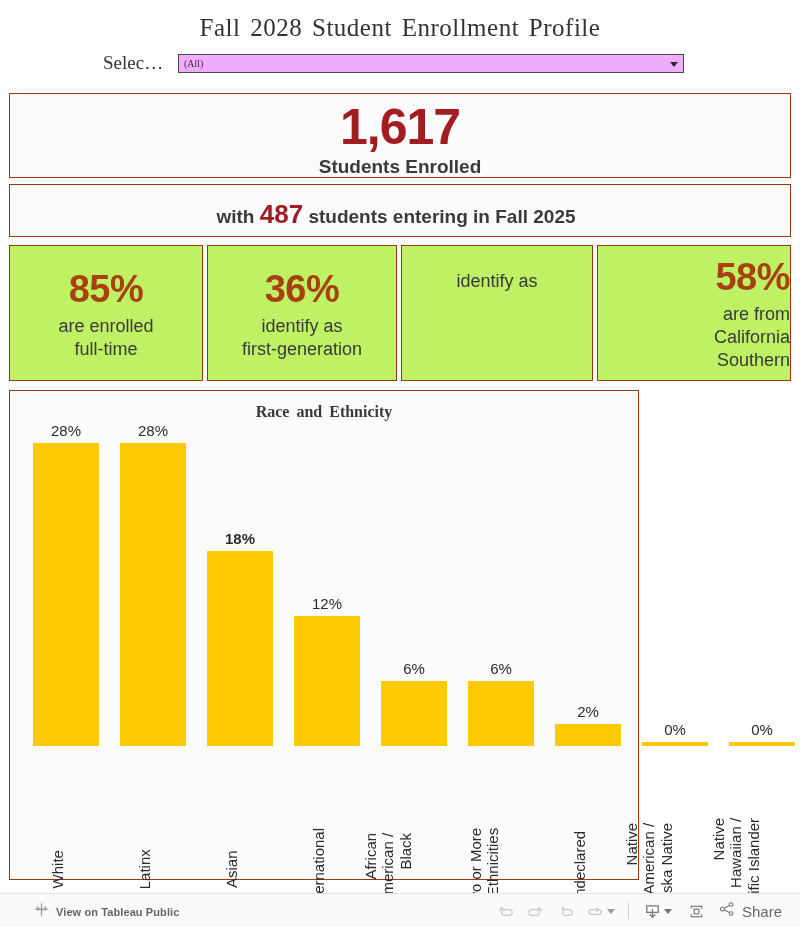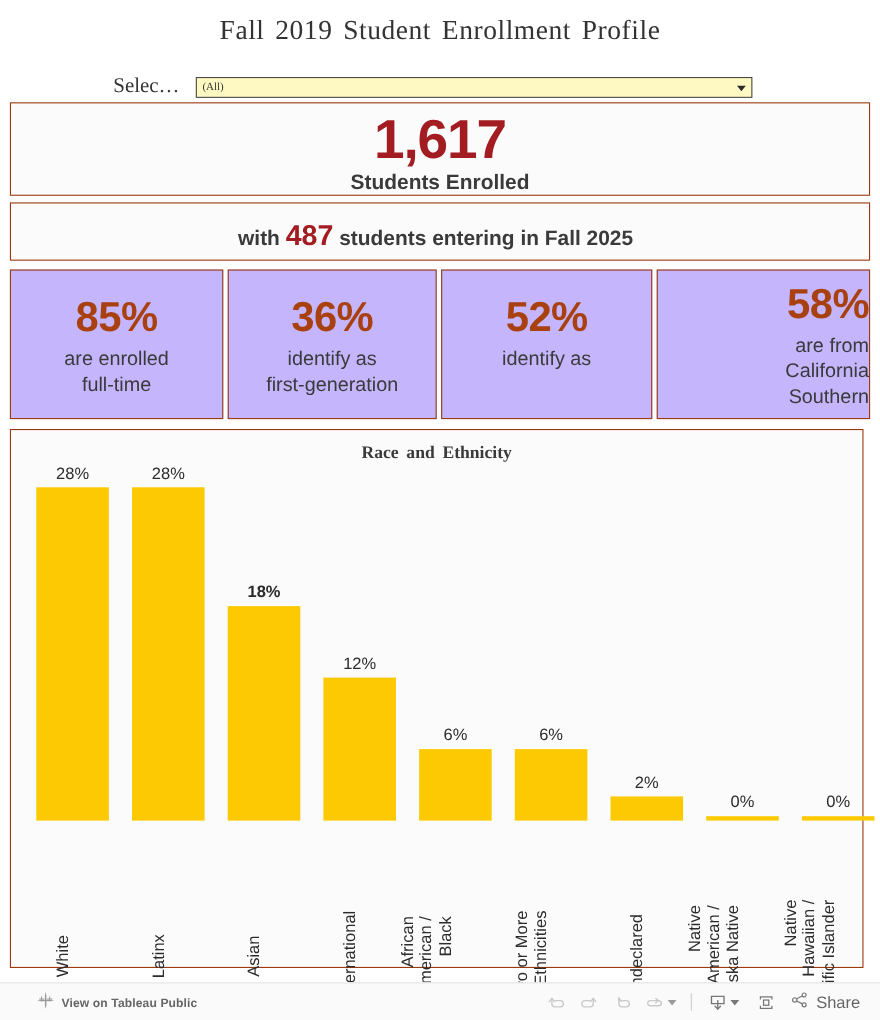--- a/index.html
+++ b/index.html
@@ -25,40 +25,40 @@
     font-size: 25px;
     font-weight: 400;
     color: #333333;
     letter-spacing: 0.5px;
     word-spacing: 3px;
   }
 
   
   #filter-row {
     position: absolute;
-    left: 0; top: 68px;
+    left: 0; top: 52px;
     width: 688px;
     height: 24px;
     text-decoration: underline;
   }
   #filter-label {
     position: absolute;
     left: 103px; top: 0px;
     font-family: "Liberation Serif", serif;
     font-size: 19px;
     color: #333333;
     white-space: nowrap;
   }
   #filter-select {
     position: absolute;
     left: 178px; top: 2px;
     width: 506px;
     height: 19px;
     border: 1px solid #4a4a4a;
-    background: #fef9c3;
+    background: #f0abfc;
     box-sizing: border-box;
   }
   #filter-select-value {
     position: absolute;
     left: 5px; top: 3px;
     font-family: "Liberation Serif", serif;
     font-size: 10px;
     color: #333333;
   }
   #filter-select-caret {
@@ -121,21 +121,21 @@
     color: #a21c22;
     vertical-align: baseline;
   }
 
   
   .kpi-box {
     position: absolute;
     top: 245px;
     height: 136px;
     border: 1px solid #9c3a0d;
-    background: #c4b5fd;
+    background: #bef264;
     box-sizing: border-box;
     text-align: center;
   }
   #kpi-0 { left: 9px;   width: 194px; }
   #kpi-1 { left: 207px; width: 190px; }
   #kpi-2 { left: 401px; width: 192px; }
   #kpi-3 { left: 597px; width: 194px; }
 
   .kpi-value {
     font-size: 38px;
@@ -151,21 +151,21 @@
   }
   .kpi-inner {
     position: absolute;
     left: 0; right: 0;
   }
   #kpi-0 .kpi-inner, #kpi-1 .kpi-inner, #kpi-2 .kpi-inner { top: 24px; }
   #kpi-3 .kpi-inner { top: 12px; text-align: right; }
   .kpi-value-wrap { margin-bottom: 7px; }
 
   
-  #chart-panel { left: 9px; top: 390px; width: 776px; height: 490px; }
+  #chart-panel { left: 9px; top: 390px; width: 630px; height: 490px; }
   #chart-title {
     position: absolute;
     left: 0; top: 12px;
     width: 100%;
     text-align: center;
     font-family: "Liberation Serif", serif;
     font-size: 16px;
     font-weight: bold;
     color: #3a3a3a;
     word-spacing: 3px;
@@ -275,21 +275,21 @@
     margin-left: 6px;
   }
   #share-label {
     font-size: 15px;
     color: #666666;
   }
 </style>
 </head>
 <body>
 
-<div id="dashboard-title">Fall 2019 Student Enrollment Profile</div>
+<div id="dashboard-title">Fall 2028 Student Enrollment Profile</div>
 
 <div id="filter-row">
   <div id="filter-label">Selec…</div>
   <div id="filter-select">
     <div id="filter-select-value">(All)</div>
     <div id="filter-select-caret"></div>
   </div>
 </div>
 
 <div class="panel" id="enrolled-panel">
@@ -312,21 +312,20 @@
 <div class="kpi-box" id="kpi-1">
   <div class="kpi-inner">
     <div class="kpi-value-wrap"><span class="kpi-value">36%</span></div>
     <div class="kpi-label">identify as</div>
     <div class="kpi-label">first-generation</div>
   </div>
 </div>
 
 <div class="kpi-box" id="kpi-2">
   <div class="kpi-inner">
-    <div class="kpi-value-wrap"><span class="kpi-value">52%</span></div>
     <div class="kpi-label">identify as</div>
   </div>
 </div>
 
 <div class="kpi-box" id="kpi-3">
   <div class="kpi-inner">
     <div class="kpi-value-wrap"><span class="kpi-value">58%</span></div>
     <div class="kpi-label">are from</div>
     <div class="kpi-label">California</div>
     <div class="kpi-label">Southern</div>

